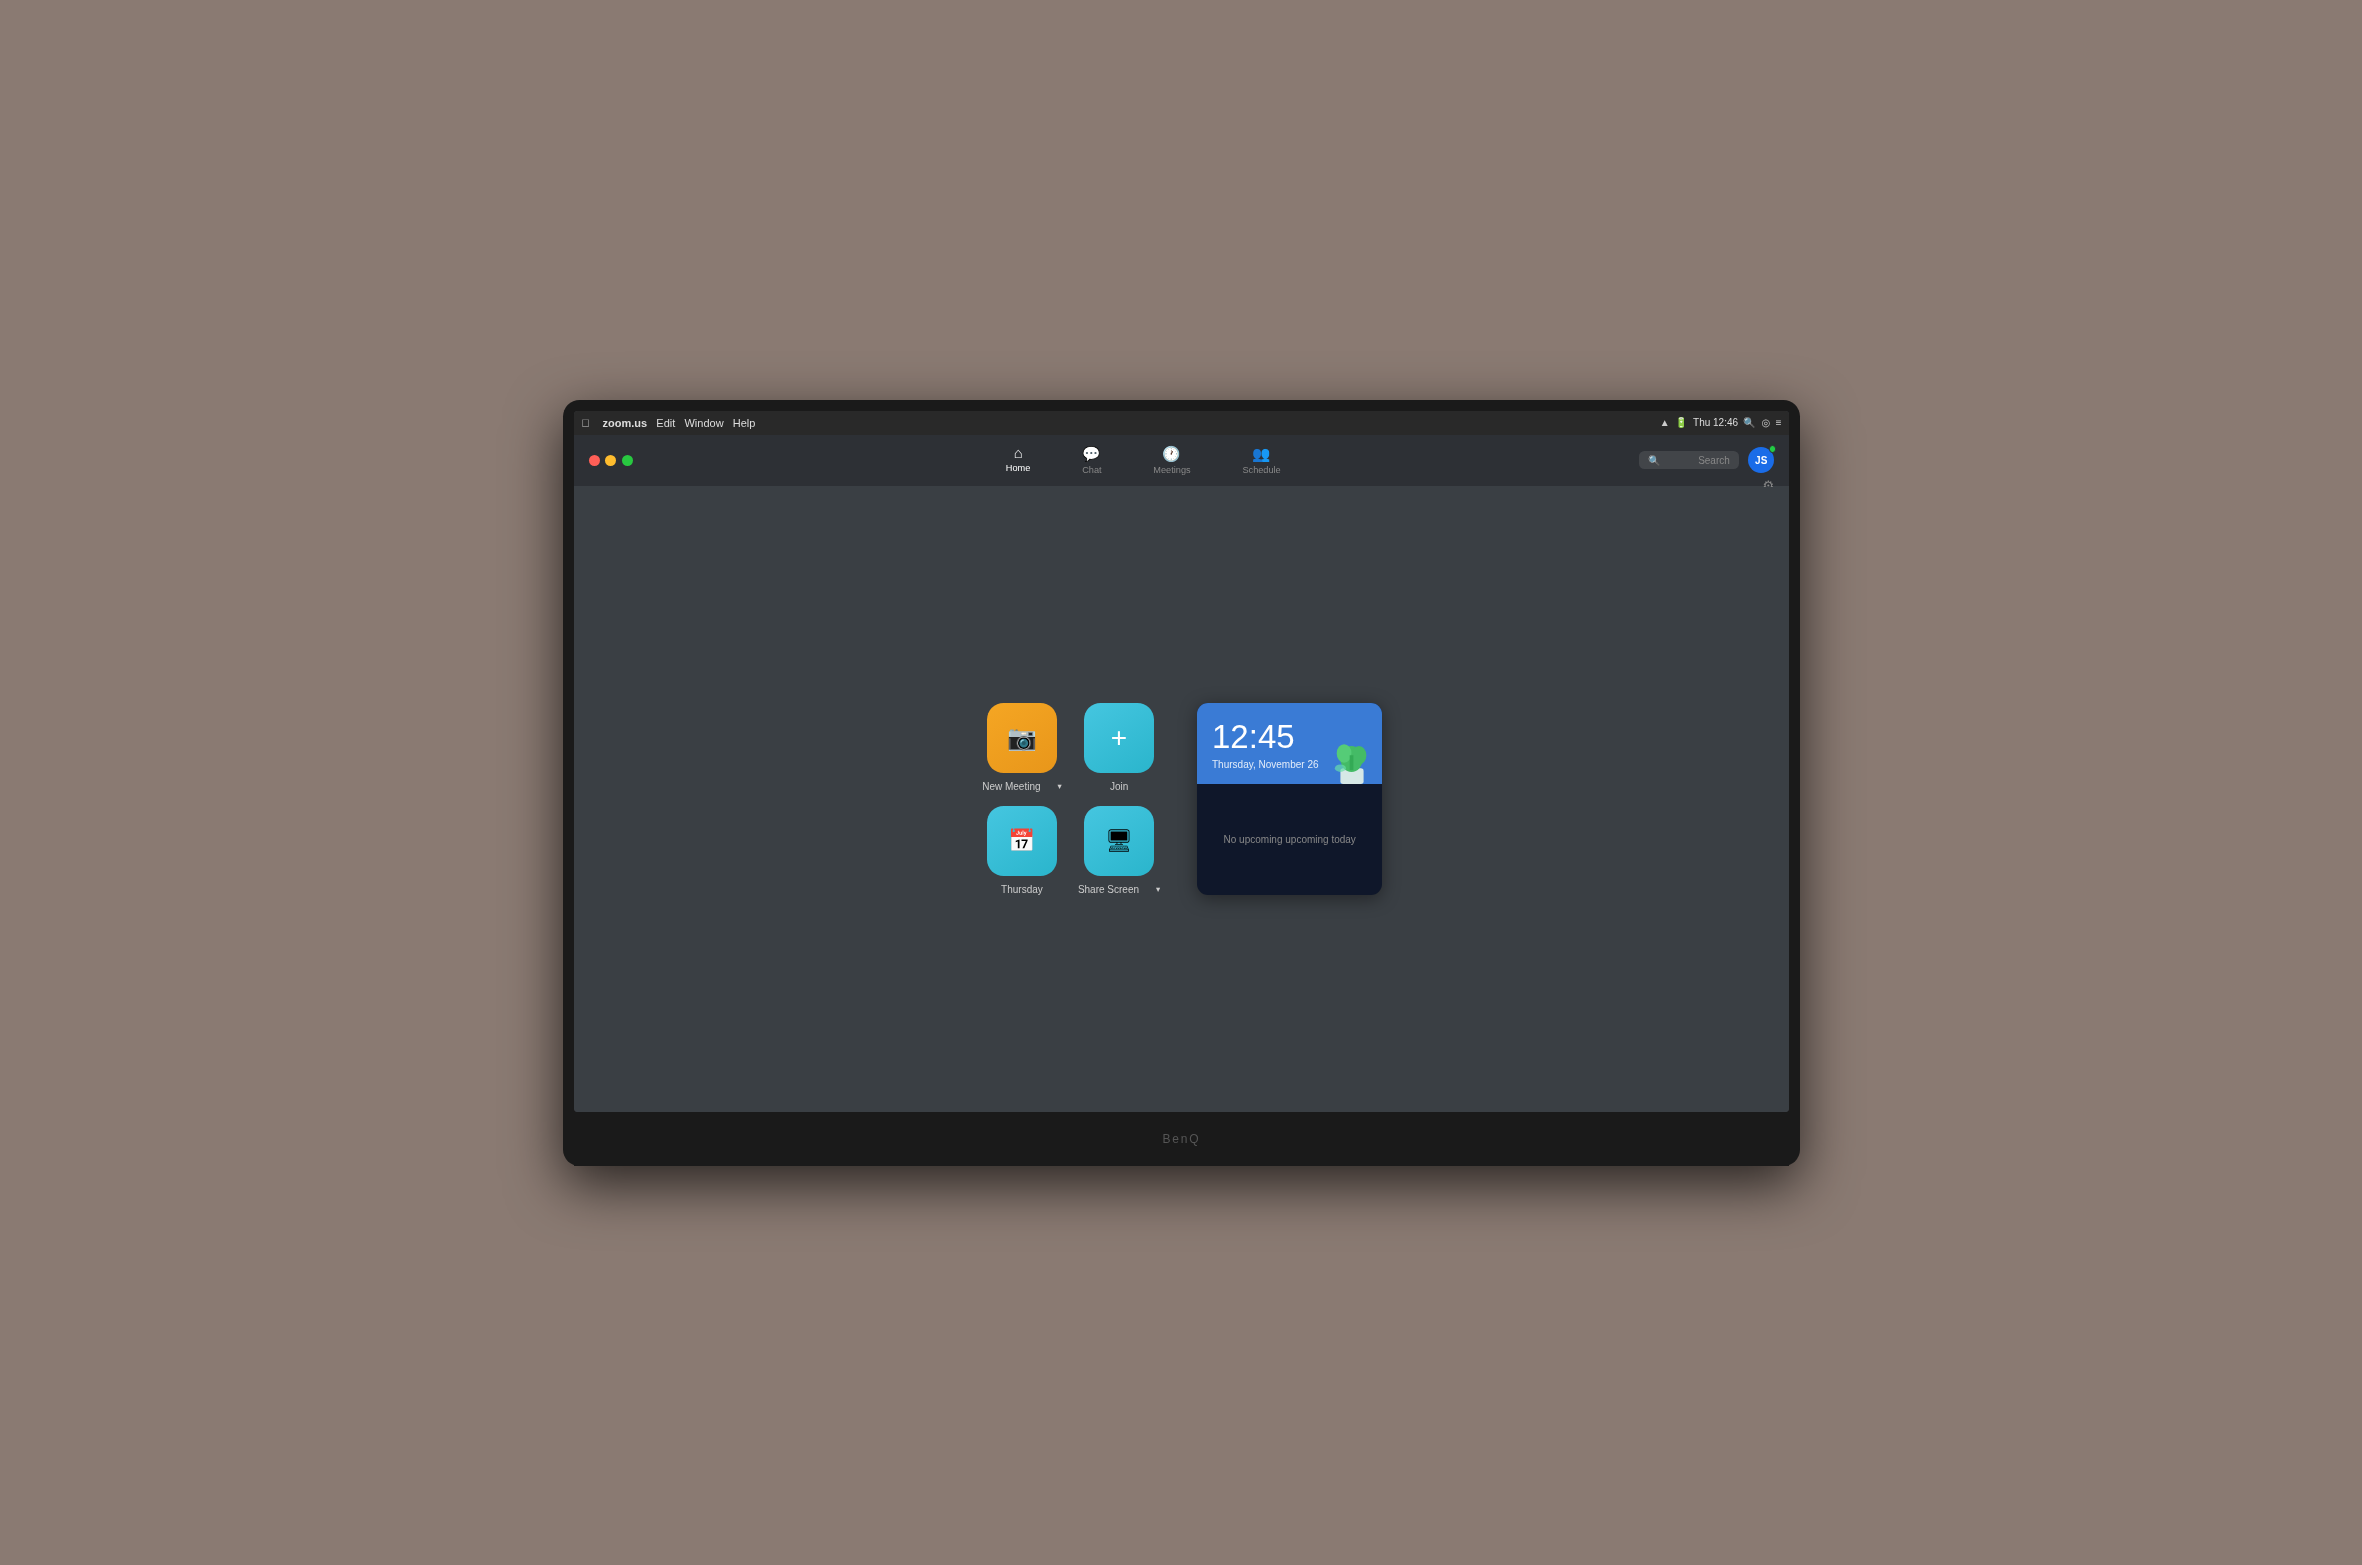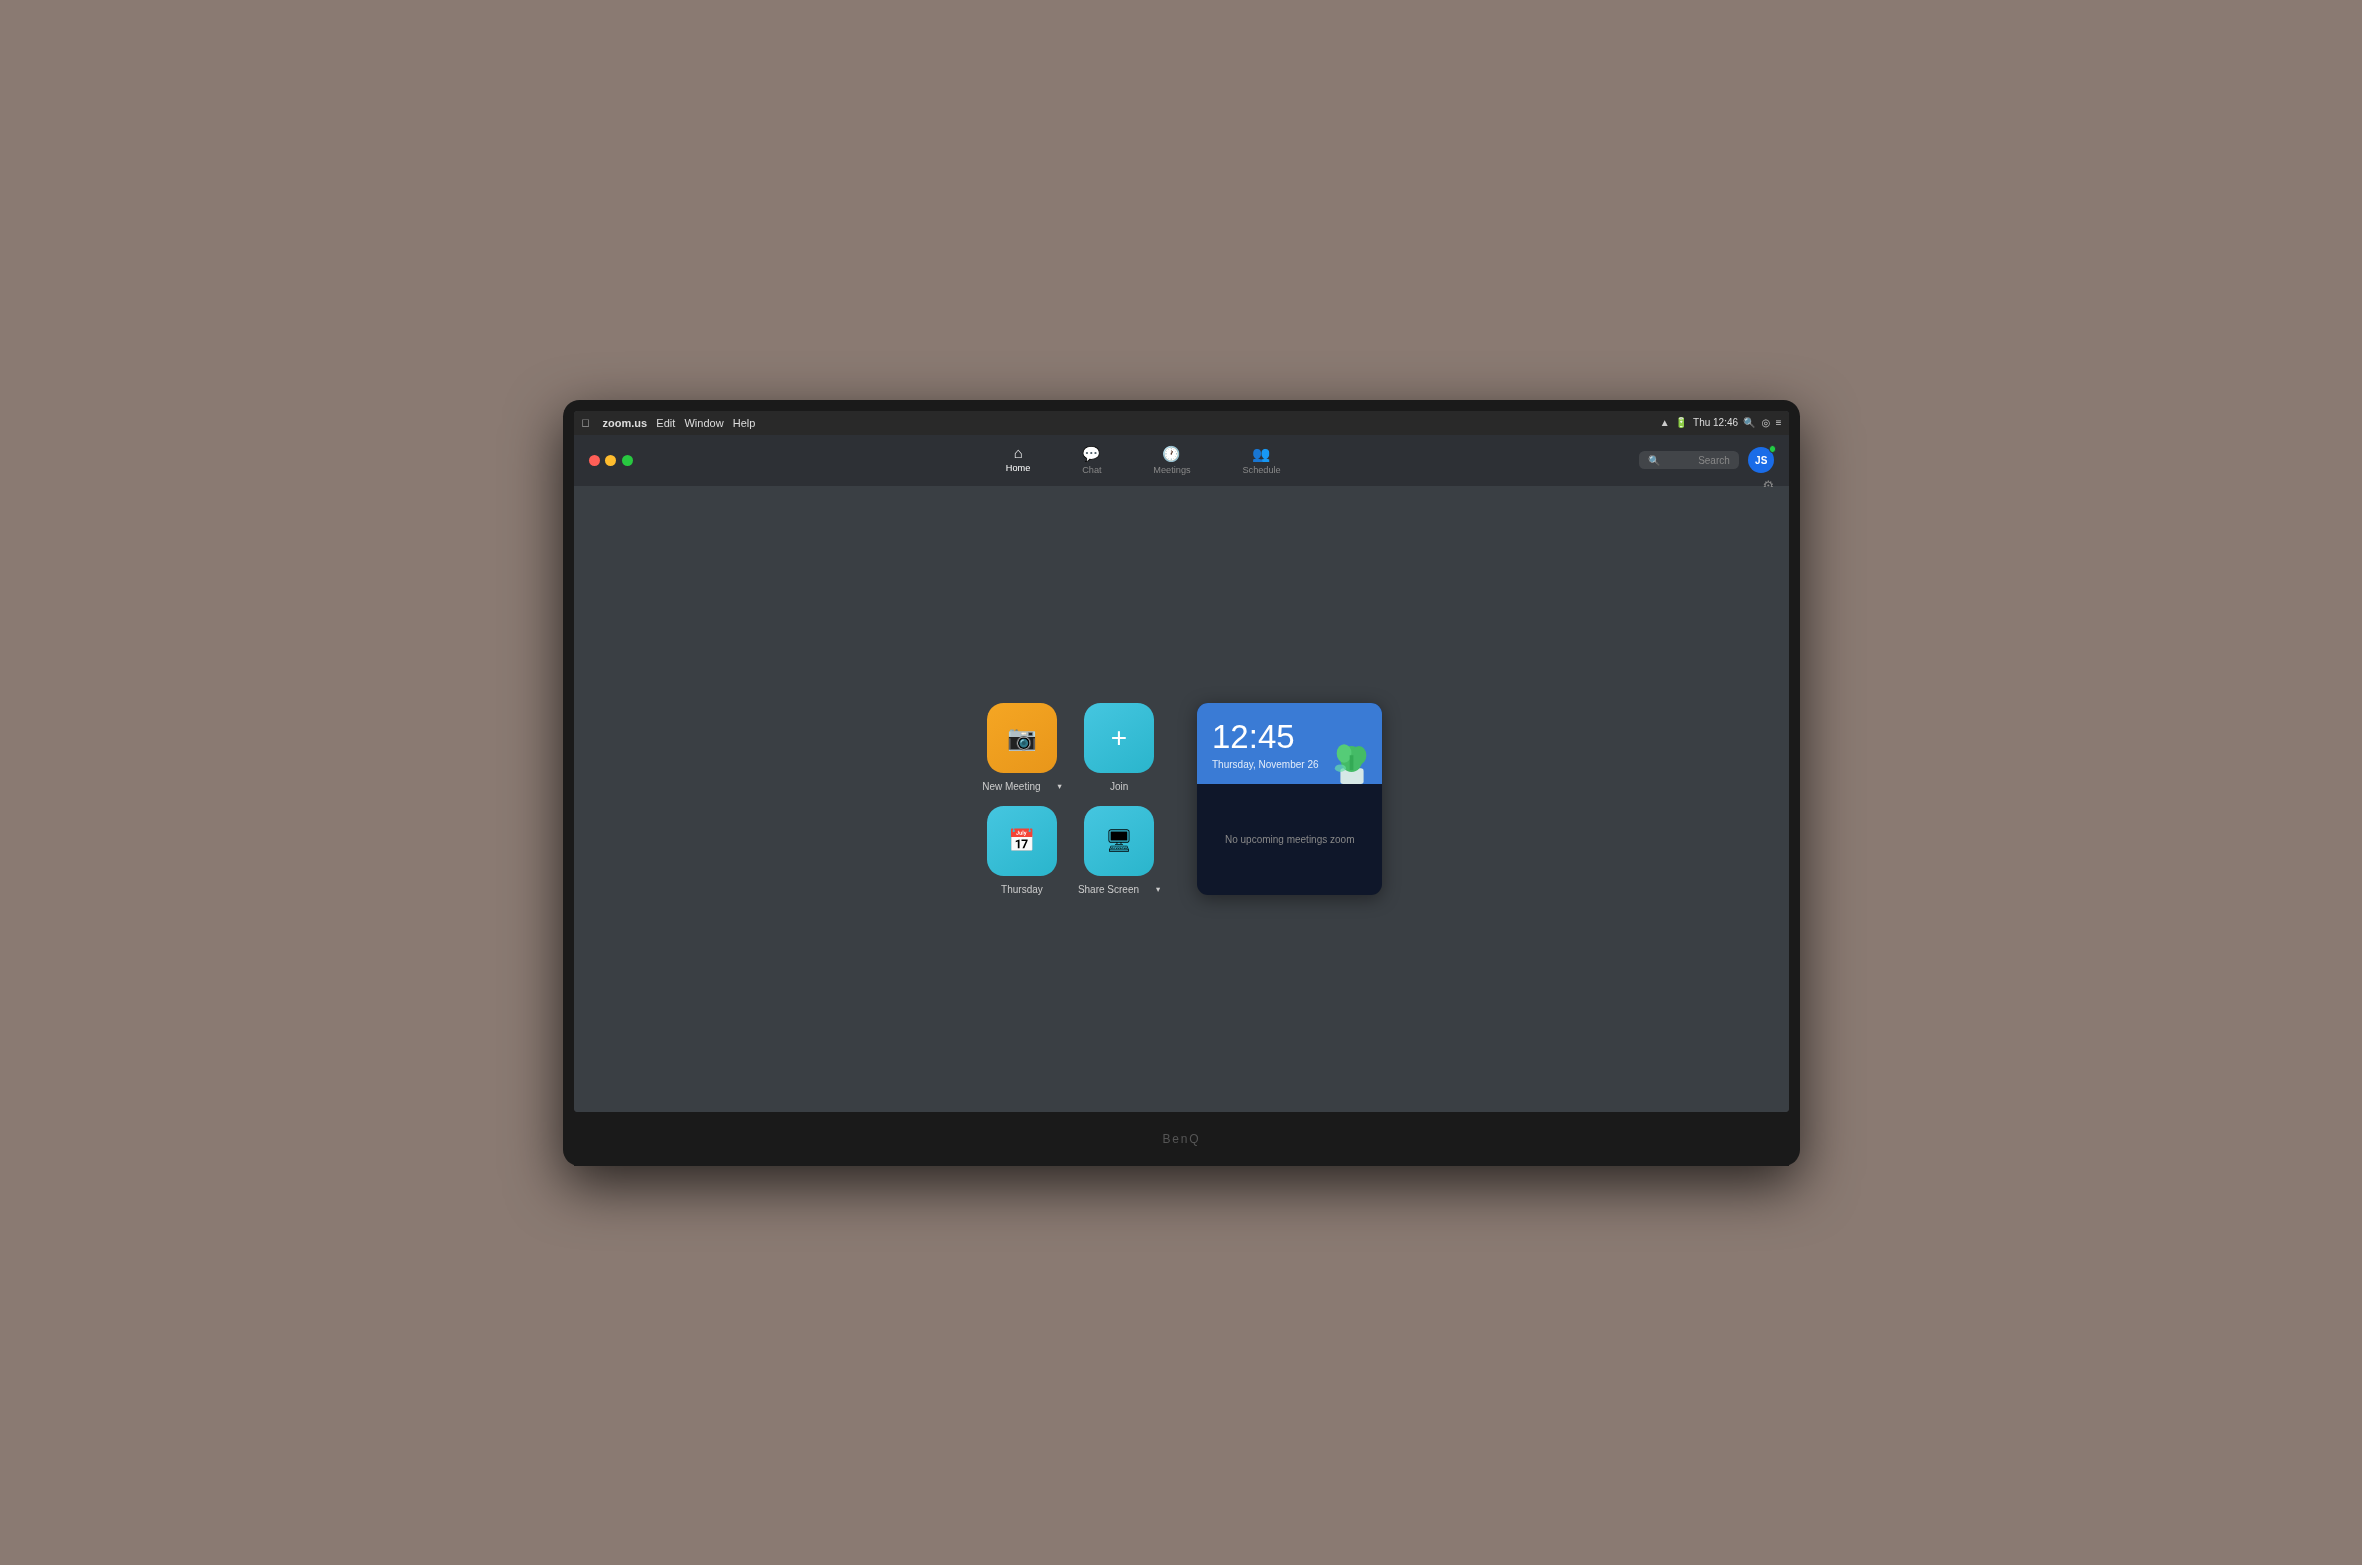--- a/index.html
+++ b/index.html
@@ -443,21 +443,21 @@
           <svg class="calendar-plant" viewBox="0 0 45 55" fill="none" xmlns="http://www.w3.org/2000/svg">
             <rect x="10" y="38" width="25" height="17" rx="3" fill="#e8f4e8" opacity="0.9"></rect>
             <ellipse cx="22" cy="28" rx="12" ry="14" fill="#44bb66"></ellipse>
             <ellipse cx="14" cy="22" rx="8" ry="10" fill="#55cc77"></ellipse>
             <ellipse cx="30" cy="24" rx="8" ry="10" fill="#44bb66"></ellipse>
             <rect x="20" y="24" width="4" height="16" fill="#33aa55"></rect>
             <ellipse cx="10" cy="38" rx="6" ry="4" fill="#66ddaa" opacity="0.7"></ellipse>
           </svg>
         </div>
         <div class="calendar-body">
-          <span class="no-meetings">No upcoming meetings zoom</span>
+          <span class="no-meetings">No upcoming upcoming today</span>
         </div>
       </div>
 
     </div>
   </div>
 
   <div class="monitor-bezel-bottom">
     <span class="monitor-brand">BenQ</span>
   </div>
 </div>

